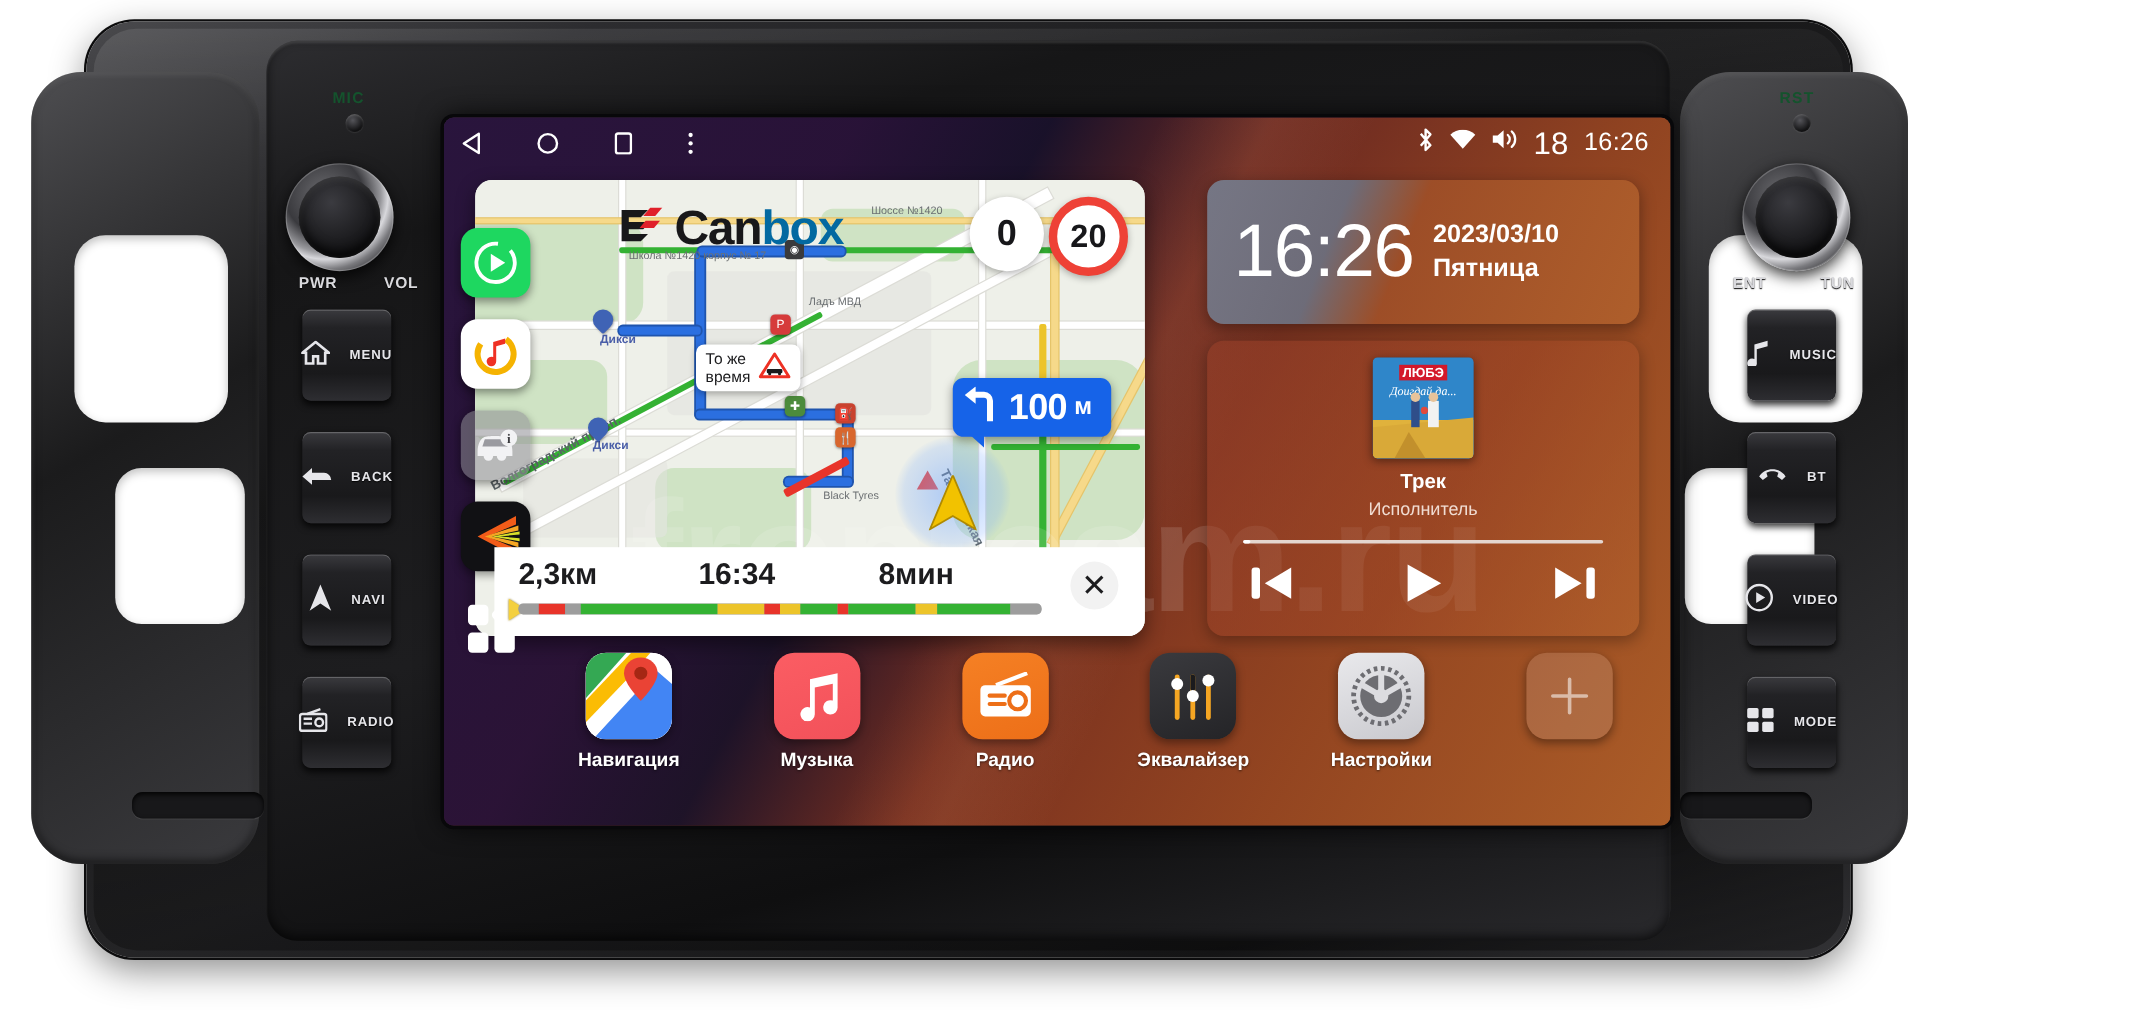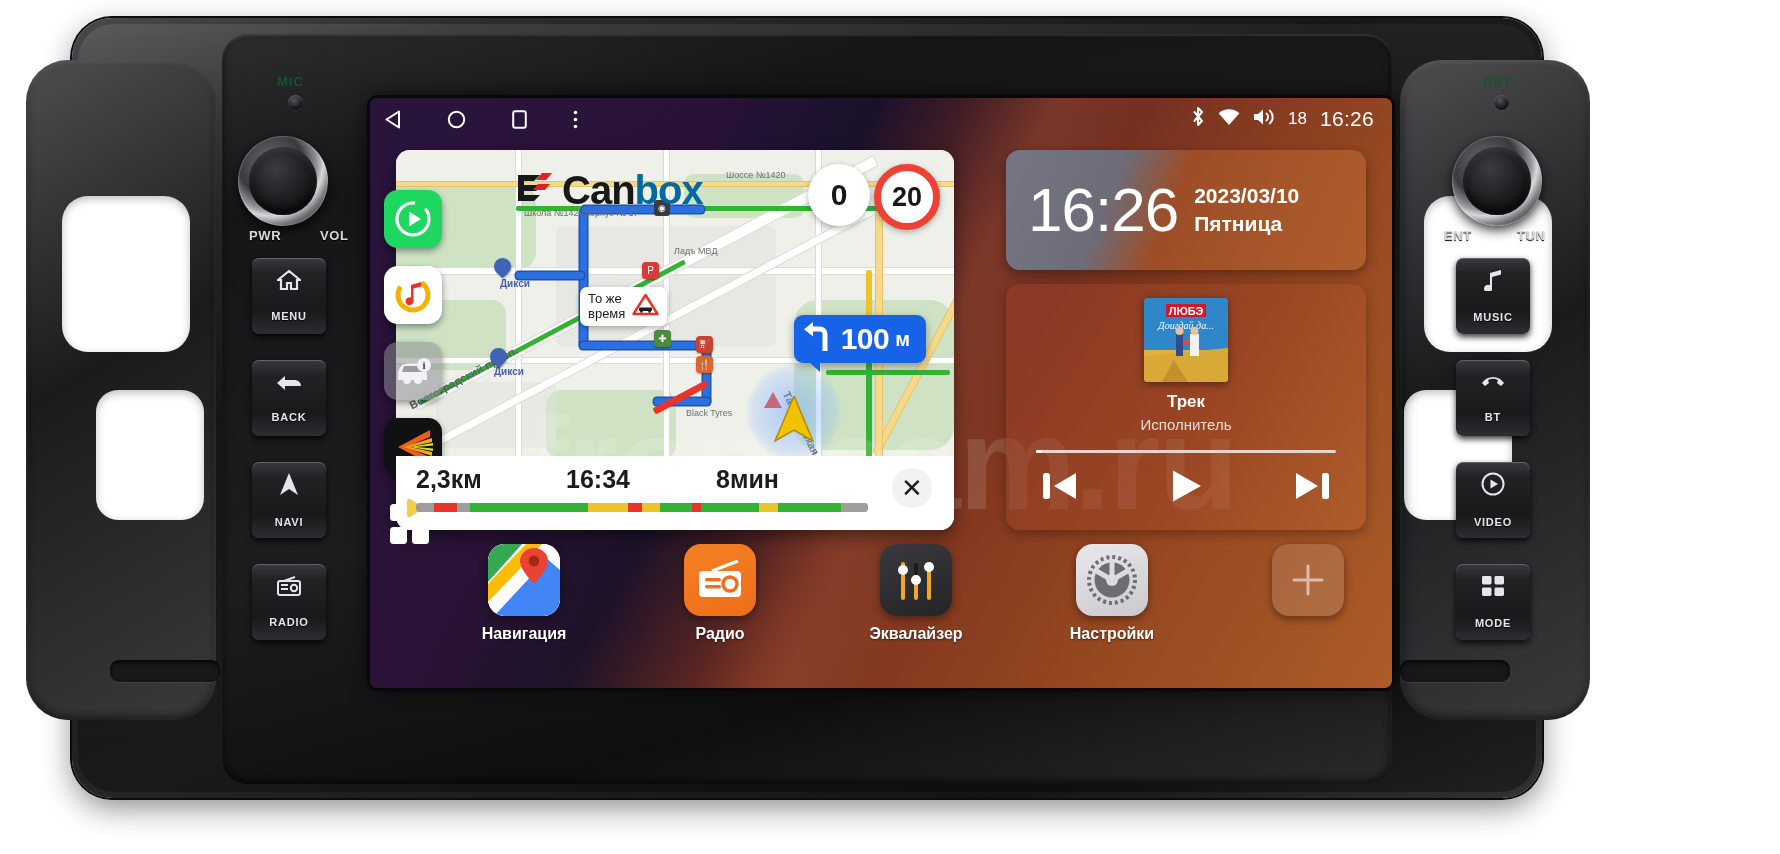--- a/index.html
+++ b/index.html
@@ -68,21 +68,21 @@
   .mic-label { position:absolute; color:#14532d; font-size:13px; font-weight:bold; letter-spacing:1px; }
   .mic-hole { position:absolute; width:15px; height:15px; border-radius:50%;
     background: radial-gradient(circle at 40% 35%, #55555a, #0a0a0b 75%);
     box-shadow: inset 0 1px 2px rgba(255,255,255,.25), 0 1px 1px rgba(255,255,255,.07);}
 
   
   .hbtn {
     position:absolute; width:74px; height:76px; border-radius: 7px;
     background: linear-gradient(180deg,#3a3a3e 0%, #222225 20%, #19191b 70%, #2e2e32 100%);
     box-shadow: inset 0 1px 0 rgba(255,255,255,.22), 0 3px 6px rgba(0,0,0,.8);
-    display:flex; flex-direction:column; align-items:center; justify-content:center; gap:16px;
+    display:flex; flex-direction:row; align-items:center; justify-content:center; gap:16px;
     color:#e6e6ea;
   }
   .hbtn .cap { font-size:11px; font-weight:bold; letter-spacing:.8px; text-shadow:0 1px 1px #000;}
   .hbtn svg { fill:#e6e6ea; }
 
   
   #screen {
     position:absolute; left:370px; top:98px; width:1022px; height:590px;
     border-radius: 8px;
     overflow:hidden;
@@ -102,21 +102,21 @@
 
   
   #statusbar {
     position:absolute; left:0; top:0; width:100%; height:42px;
     display:flex; align-items:center; padding: 0 18px 0 14px;
     color:#fff; z-index: 6;
   }
   .nav-keys { display:flex; align-items:center; gap:46px; }
   .nav-keys svg { display:block; }
   .sb-right { margin-left:auto; display:flex; align-items:center; gap:13px; font-size:21px; }
-  .sb-vol { font-size:17px; }
+  .sb-vol { font-size:26px; }
   .sb-clock { font-size:21px; letter-spacing:.3px; }
 
   
   #map-card {
     position:absolute; left:26px; top:52px; width:558px; height:380px;
     border-radius:14px; overflow:hidden; background:#e8eee6;
     box-shadow: 0 6px 16px rgba(0,0,0,.45);
   }
   .map-base { position:absolute; inset:0; background:#eef0e9; }
   .map-green { position:absolute; background:#cfe3c4; }
@@ -187,21 +187,21 @@
     border-left:12px solid transparent; border-right:0 solid transparent; border-top:11px solid #1663e8;
   }
 
   
   #nav-arrow { position:absolute; left:378px; top:246px; z-index:4;}
   .nav-halo { position:absolute; left:-28px; top:-32px; width:96px; height:96px; border-radius:50%;
     background: radial-gradient(circle, rgba(120,170,255,.55) 0%, rgba(120,170,255,.22) 60%, rgba(120,170,255,0) 72%);}
 
   
   #route-bar {
-    position:absolute; left:0; right:0; bottom:0; height:74px; background:#fff; z-index:5;
+    position:absolute; left:16px; right:0; bottom:0; height:74px; background:#fff; z-index:5;
     padding: 9px 14px 0 20px;
   }
   .rb-top { display:flex; align-items:baseline; }
   .rb-val { font-size:25px; color:#1c1c1e; font-weight:bold;}
   .rb-close { position:absolute; right:22px; top:12px; width:40px; height:40px; border-radius:50%;
     background:#f2f2f2; display:flex; align-items:center; justify-content:center;
     font-size:26px; color:#1c1c1e; font-weight:300;}
   .rb-prog { position:absolute; left:20px; right:86px; bottom:18px; height:9px; border-radius:4px; background:#9d9d9d;
     display:flex; overflow:hidden;}
   .rb-prog i { display:block; height:100%; }
@@ -648,20 +648,28 @@
             <path d="M0 40 38 0h16L0 62z" fill="#fbbc04"></path>
             <path d="M6 72 58 14l14 12v46z" fill="#4285f4"></path>
             <path d="M0 58 50 6l10 8L6 72H0z" fill="#ffffff"></path>
             <path d="M46 4c8 0 14 6 14 13 0 9-14 23-14 23S32 26 32 17c0-7 6-13 14-13z" fill="#ea4335"></path>
             <circle cx="46" cy="17" r="5.4" fill="#a52714"></circle>
           </svg>
         </div>
         <div class="dock-lbl">Навигация</div>
       </div>
 
+      <div class="dock-item">
+        <div class="dock-ico" style="background:linear-gradient(160deg,#fb5d63,#f2515a);">
+          <svg width="40" height="42" viewBox="0 0 40 42">
+              <path d="M37 2 14 7v23.5A6 6 0 1 0 18 36V14l15-3.2v14A6 6 0 1 0 37 30z" fill="#fff"></path>
+            </svg>
+        </div>
+        <div class="dock-lbl">Музыка</div>
+      </div>
 
 
       <div class="dock-item">
         <div class="dock-ico" style="background:linear-gradient(160deg,#f58024,#ed6f18);">
           <svg width="48" height="40" viewBox="0 0 48 40">
             <path d="M16 11 42 1" stroke="#fff" stroke-width="3.4" fill="none"></path>
             <rect x="3" y="11" width="42" height="26" rx="4" fill="#fff"></rect>
             <circle cx="34" cy="24" r="7" fill="none" stroke="#ed6f18" stroke-width="3.4"></circle>
             <rect x="9" y="18" width="16" height="3.4" rx="1.7" fill="#ed6f18"></rect>
             <rect x="9" y="25" width="16" height="3.4" rx="1.7" fill="#ed6f18"></rect>

